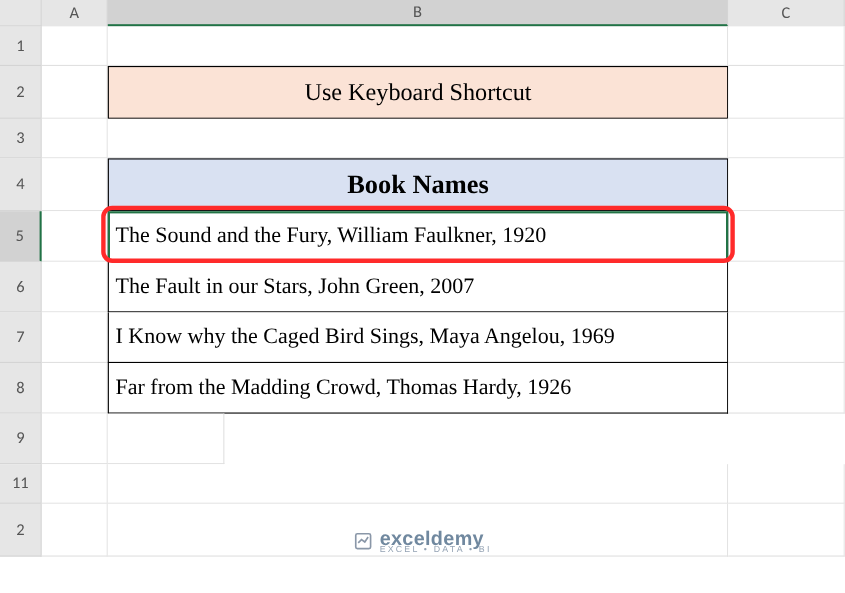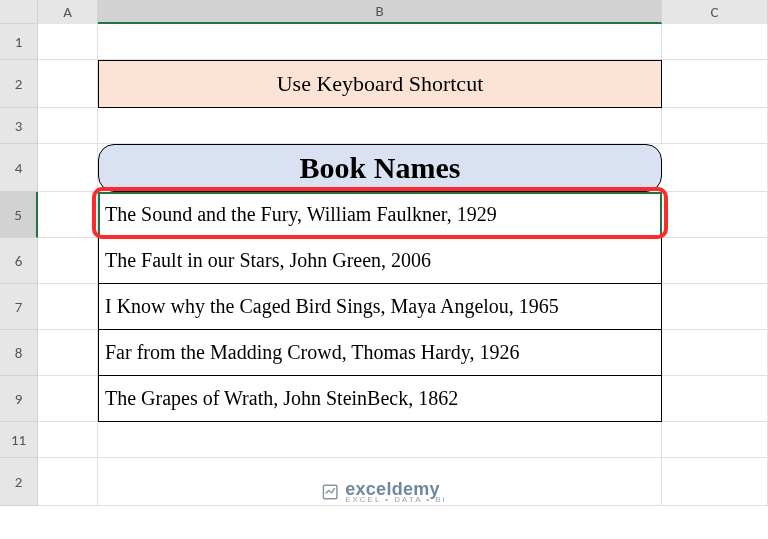--- a/index.html
+++ b/index.html
@@ -84,22 +84,21 @@
     font-size: 22px;
   }
   .header-cell {
     background: #d9e1f2;
     border-top: 1.5px solid #000;
     border-left: 1.5px solid #000;
     border-right: 1.5px solid #000;
     border-bottom: 1.5px solid #000;
     justify-content: center;
     font-weight: bold;
-    font-size: 30px;
-    border-radius: 16px;
+    font-size: 24px;
   }
   .book-cell {
     border-left: 1.5px solid #000;
     border-right: 1.5px solid #000;
     border-bottom: 1.5px solid #000;
     padding-left: 6px;
     font-size: 20px;
   }
   .selected-cell {
     outline: 2px solid #217346;
@@ -179,49 +178,48 @@
   <div class="row-flex" style="height:48px">
     <div class="rh" style="height:48px">4</div>
     <div class="cell colA"></div>
     <div class="cell colB header-cell">Book Names</div>
     <div class="cell colC"></div>
   </div>
 
   <div class="row-flex" style="height:46px">
     <div class="rh selected" style="height:46px">5</div>
     <div class="cell colA"></div>
-    <div class="cell colB book-cell selected-cell">The Sound and the Fury, William Faulkner, 1929</div>
+    <div class="cell colB book-cell selected-cell">The Sound and the Fury, William Faulkner, 1920</div>
     <div class="cell colC"></div>
   </div>
 
   <div class="row-flex" style="height:46px">
     <div class="rh" style="height:46px">6</div>
     <div class="cell colA"></div>
-    <div class="cell colB book-cell">The Fault in our Stars, John Green, 2006</div>
+    <div class="cell colB book-cell">The Fault in our Stars, John Green, 2007</div>
     <div class="cell colC"></div>
   </div>
 
   <div class="row-flex" style="height:46px">
     <div class="rh" style="height:46px">7</div>
     <div class="cell colA"></div>
-    <div class="cell colB book-cell">I Know why the Caged Bird Sings, Maya Angelou, 1965</div>
+    <div class="cell colB book-cell">I Know why the Caged Bird Sings, Maya Angelou, 1969</div>
     <div class="cell colC"></div>
   </div>
 
   <div class="row-flex" style="height:46px">
     <div class="rh" style="height:46px">8</div>
     <div class="cell colA"></div>
     <div class="cell colB book-cell">Far from the Madding Crowd, Thomas Hardy, 1926</div>
     <div class="cell colC"></div>
   </div>
 
   <div class="row-flex" style="height:46px">
     <div class="rh" style="height:46px">9</div>
     <div class="cell colA"></div>
-    <div class="cell colB book-cell">The Grapes of Wrath, John SteinBeck, 1862</div>
     <div class="cell colC"></div>
   </div>
 
   <div class="row-flex" style="height:36px">
     <div class="rh" style="height:36px">11</div>
     <div class="cell colA"></div>
     <div class="cell colB"></div>
     <div class="cell colC"></div>
   </div>
 

